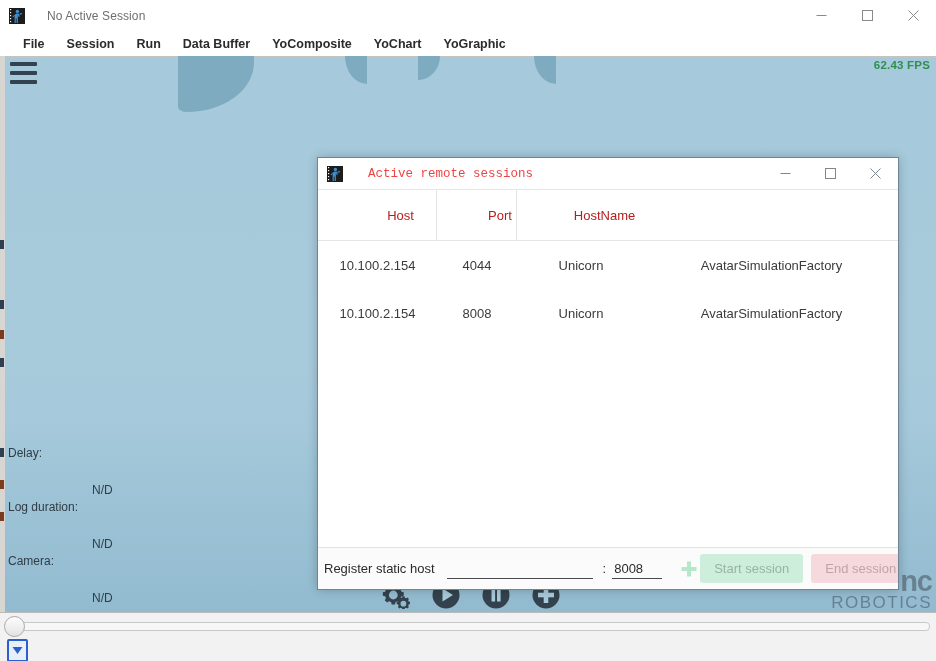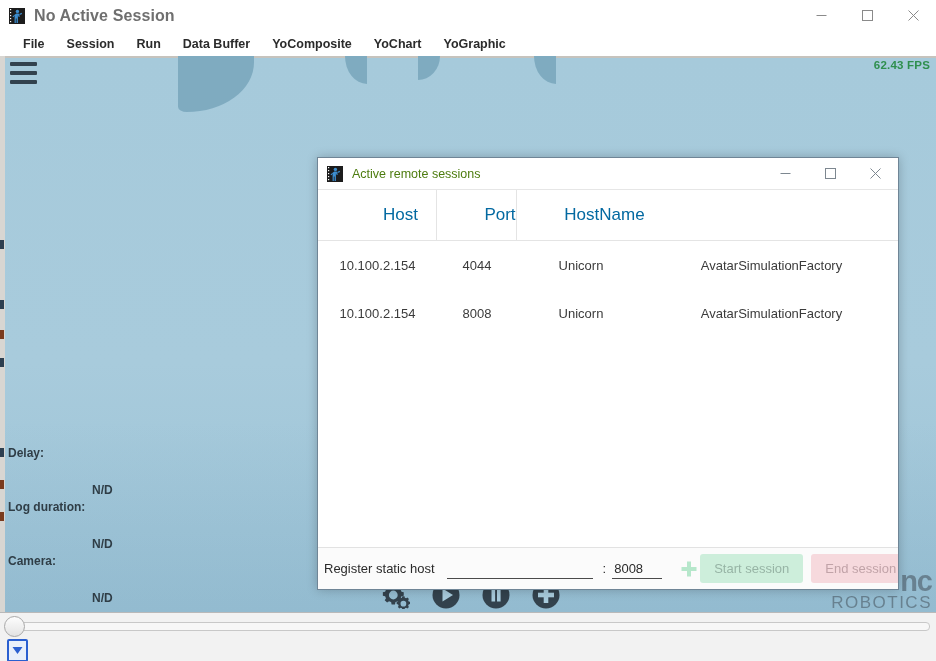--- a/index.html
+++ b/index.html
@@ -35,26 +35,25 @@
   .win-icon {
     width: 16px; height: 16px;
     margin-left: 9px;
     background: #1c1c1c;
     position: relative;
     flex: none;
     border-radius: 1px;
   }
   .win-icon svg { display: block; }
   .win-title {
-    margin-left: 9px;
-    font-size: 16px;
+    margin-left: 22px;
+    font-size: 12px;
     color: #6f6f6f;
     letter-spacing: 0.1px;
     white-space: nowrap;
-    font-weight: bold;
   }
   .win-controls {
     margin-left: auto;
     display: flex;
     height: 31px;
   }
   .wc-btn {
     width: 46px;
     height: 31px;
     display: flex;
@@ -167,21 +166,21 @@
     left: 0; top: 56px;
     width: 5px; height: 556px;
     background: #d8d6d2;
   }
 
   
   .status-block {
     position: absolute;
     left: 8px; bottom: 54px;
     font-size: 12px;
-    font-weight: bold;
+    font-weight: normal;
     color: #2f3d46;
     line-height: 17px;
   }
   .status-row { display: flex; }
   .status-label { width: 84px; white-space: nowrap; }
   .status-value { white-space: nowrap; margin-top: 37px; }
 
   
   .playbar {
     position: absolute;
@@ -274,24 +273,25 @@
     flex: none;
   }
   .dlg-icon {
     width: 16px; height: 16px;
     margin-left: 9px;
     background: #1c1c1c;
     border-radius: 1px;
     flex: none;
   }
   .dlg-title {
-    margin-left: 9px;
+    margin-left: 25px;
     font-size: 12.5px;
-    color: #4d7c0f;
+    color: #ef4444;
     white-space: nowrap;
+    font-family: Liberation Mono, monospace;
   }
   .dlg-controls {
     margin-left: auto;
     display: flex;
     height: 31px;
   }
   .dwc-btn {
     width: 45px; height: 31px;
     display: flex; align-items: center; justify-content: center;
     color: #7d8790;
@@ -308,22 +308,22 @@
   .tbl-head {
     display: flex;
     height: 50px;
     border-bottom: 1px solid #e4e4e4;
     flex: none;
   }
   .th {
     display: flex;
     align-items: center;
     justify-content: center;
-    font-size: 17px;
-    color: #0369a1;
+    font-size: 13px;
+    color: #b91c1c;
     border-right: 1px solid #e4e4e4;
     box-sizing: border-box;
     white-space: nowrap;
     padding-left: 47px;
   }
   .th:last-child { border-right: none; }
   .col-host { width: 119px; }
   .col-port { width: 80px; }
   .col-hostname { width: 128px; }
   .col-sessionname { flex: 1; }

